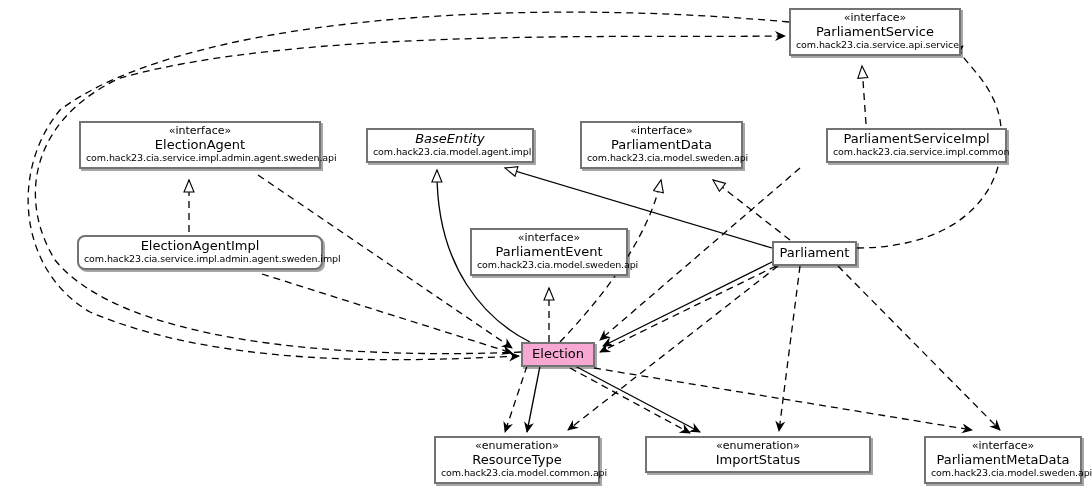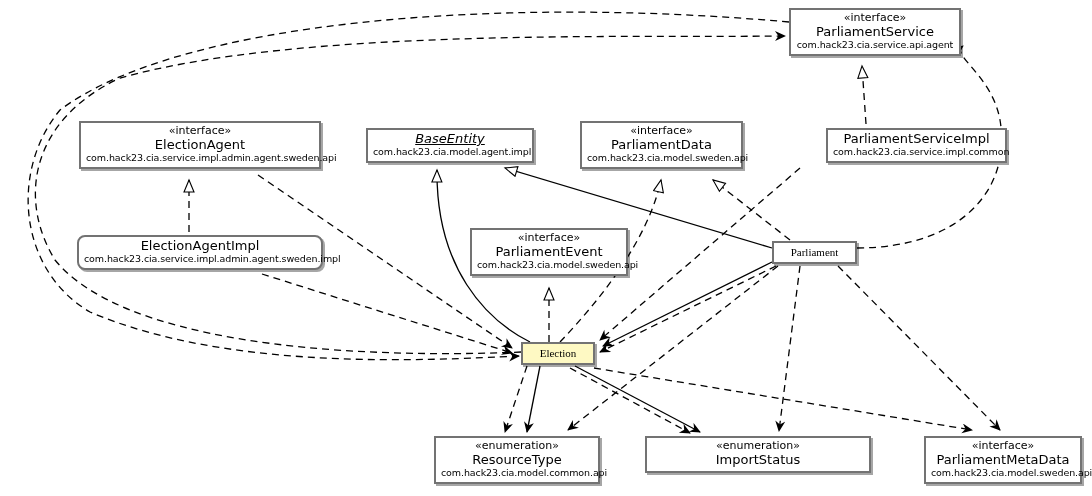--- a/index.html
+++ b/index.html
@@ -27,48 +27,46 @@
     box-sizing: border-box;
     border: 2px solid #737373;
     background: #ffffff;
     box-shadow: 2px 2px 0 rgba(0,0,0,0.35);
     text-align: center;
     line-height: 1.15;
     padding: 2px 5px 3px 5px;
     z-index: 5;
   }
   .uml-node.highlight {
-    background: #fef9c3;
+    background: #f9a8d4;
   }
   .stereotype {
     font-size: 11px;
     color: #000000;
     display: block;
     white-space: nowrap;
   }
   .node-name {
     font-size: 13px;
     color: #000000;
     display: block;
     white-space: nowrap;
   }
   .node-name.abstract {
     font-style: italic;
-    text-decoration: underline;
   }
   .node-pkg {
     font-size: 9.5px;
     color: #000000;
     display: block;
     white-space: nowrap;
     letter-spacing: -0.1px;
   }
   .node-simple .node-name {
-    font-size: 11px;
-    font-family: Liberation Serif, serif;
+    font-size: 13px;
   }
 </style>
 </head>
 <body>
 
 <div id="diagram-root">
 
   <svg id="edge-layer" viewBox="0 0 1092 496" width="1092" height="496" xmlns="http://www.w3.org/2000/svg">
     <defs>
       <marker id="m-open" markerWidth="14" markerHeight="14" refX="11" refY="5" orient="auto" markerUnits="userSpaceOnUse">
@@ -131,21 +129,21 @@
 
       <path d="M 594,368 L 972,430" marker-end="url(#m-open)"></path>
 
       <path d="M 838,266 L 1000,430" marker-end="url(#m-open)"></path>
     </g>
   </svg>
 
   <div class="uml-node" style="left:789px; top:8px; width:172px;">
     <span class="stereotype">«interface»</span>
     <span class="node-name">ParliamentService</span>
-    <span class="node-pkg">com.hack23.cia.service.api.agent</span>
+    <span class="node-pkg">com.hack23.cia.service.api.service</span>
   </div>
 
   <div class="uml-node" style="left:79px; top:121px; width:242px;">
     <span class="stereotype">«interface»</span>
     <span class="node-name">ElectionAgent</span>
     <span class="node-pkg">com.hack23.cia.service.impl.admin.agent.sweden.api</span>
   </div>
 
   <div class="uml-node" style="left:366px; top:128px; width:168px;">
     <span class="node-name abstract">BaseEntity</span>

